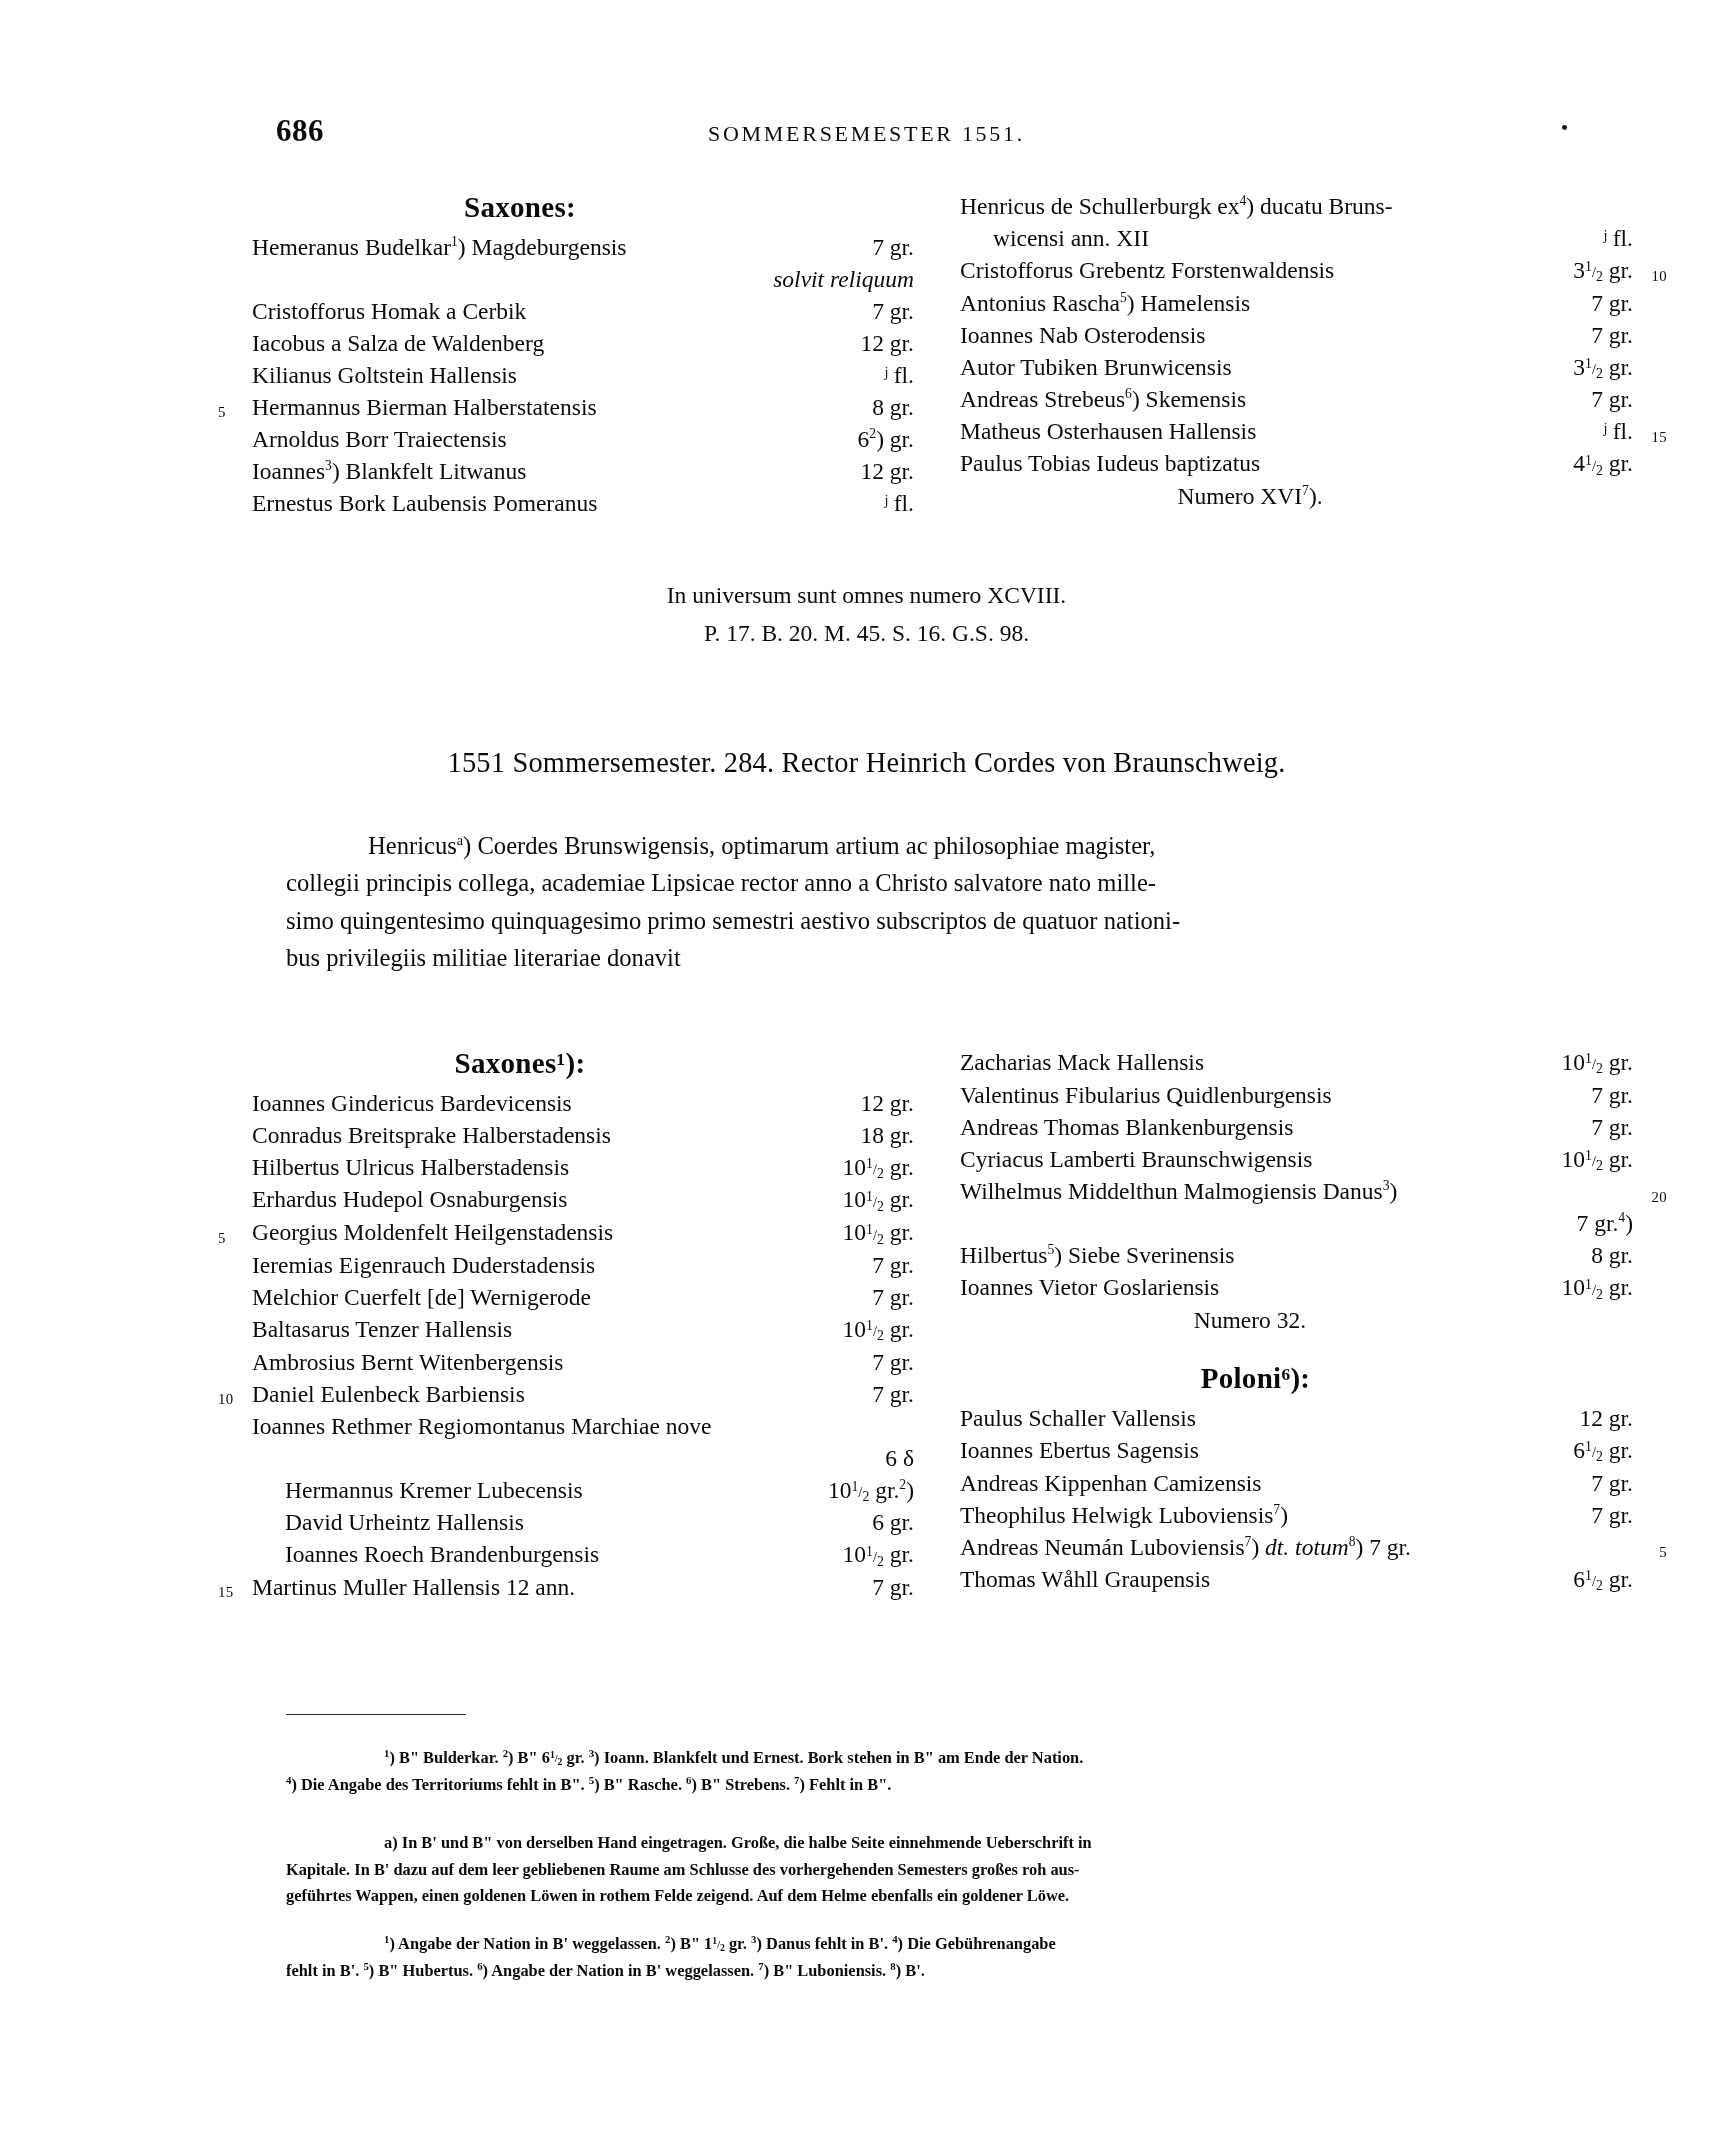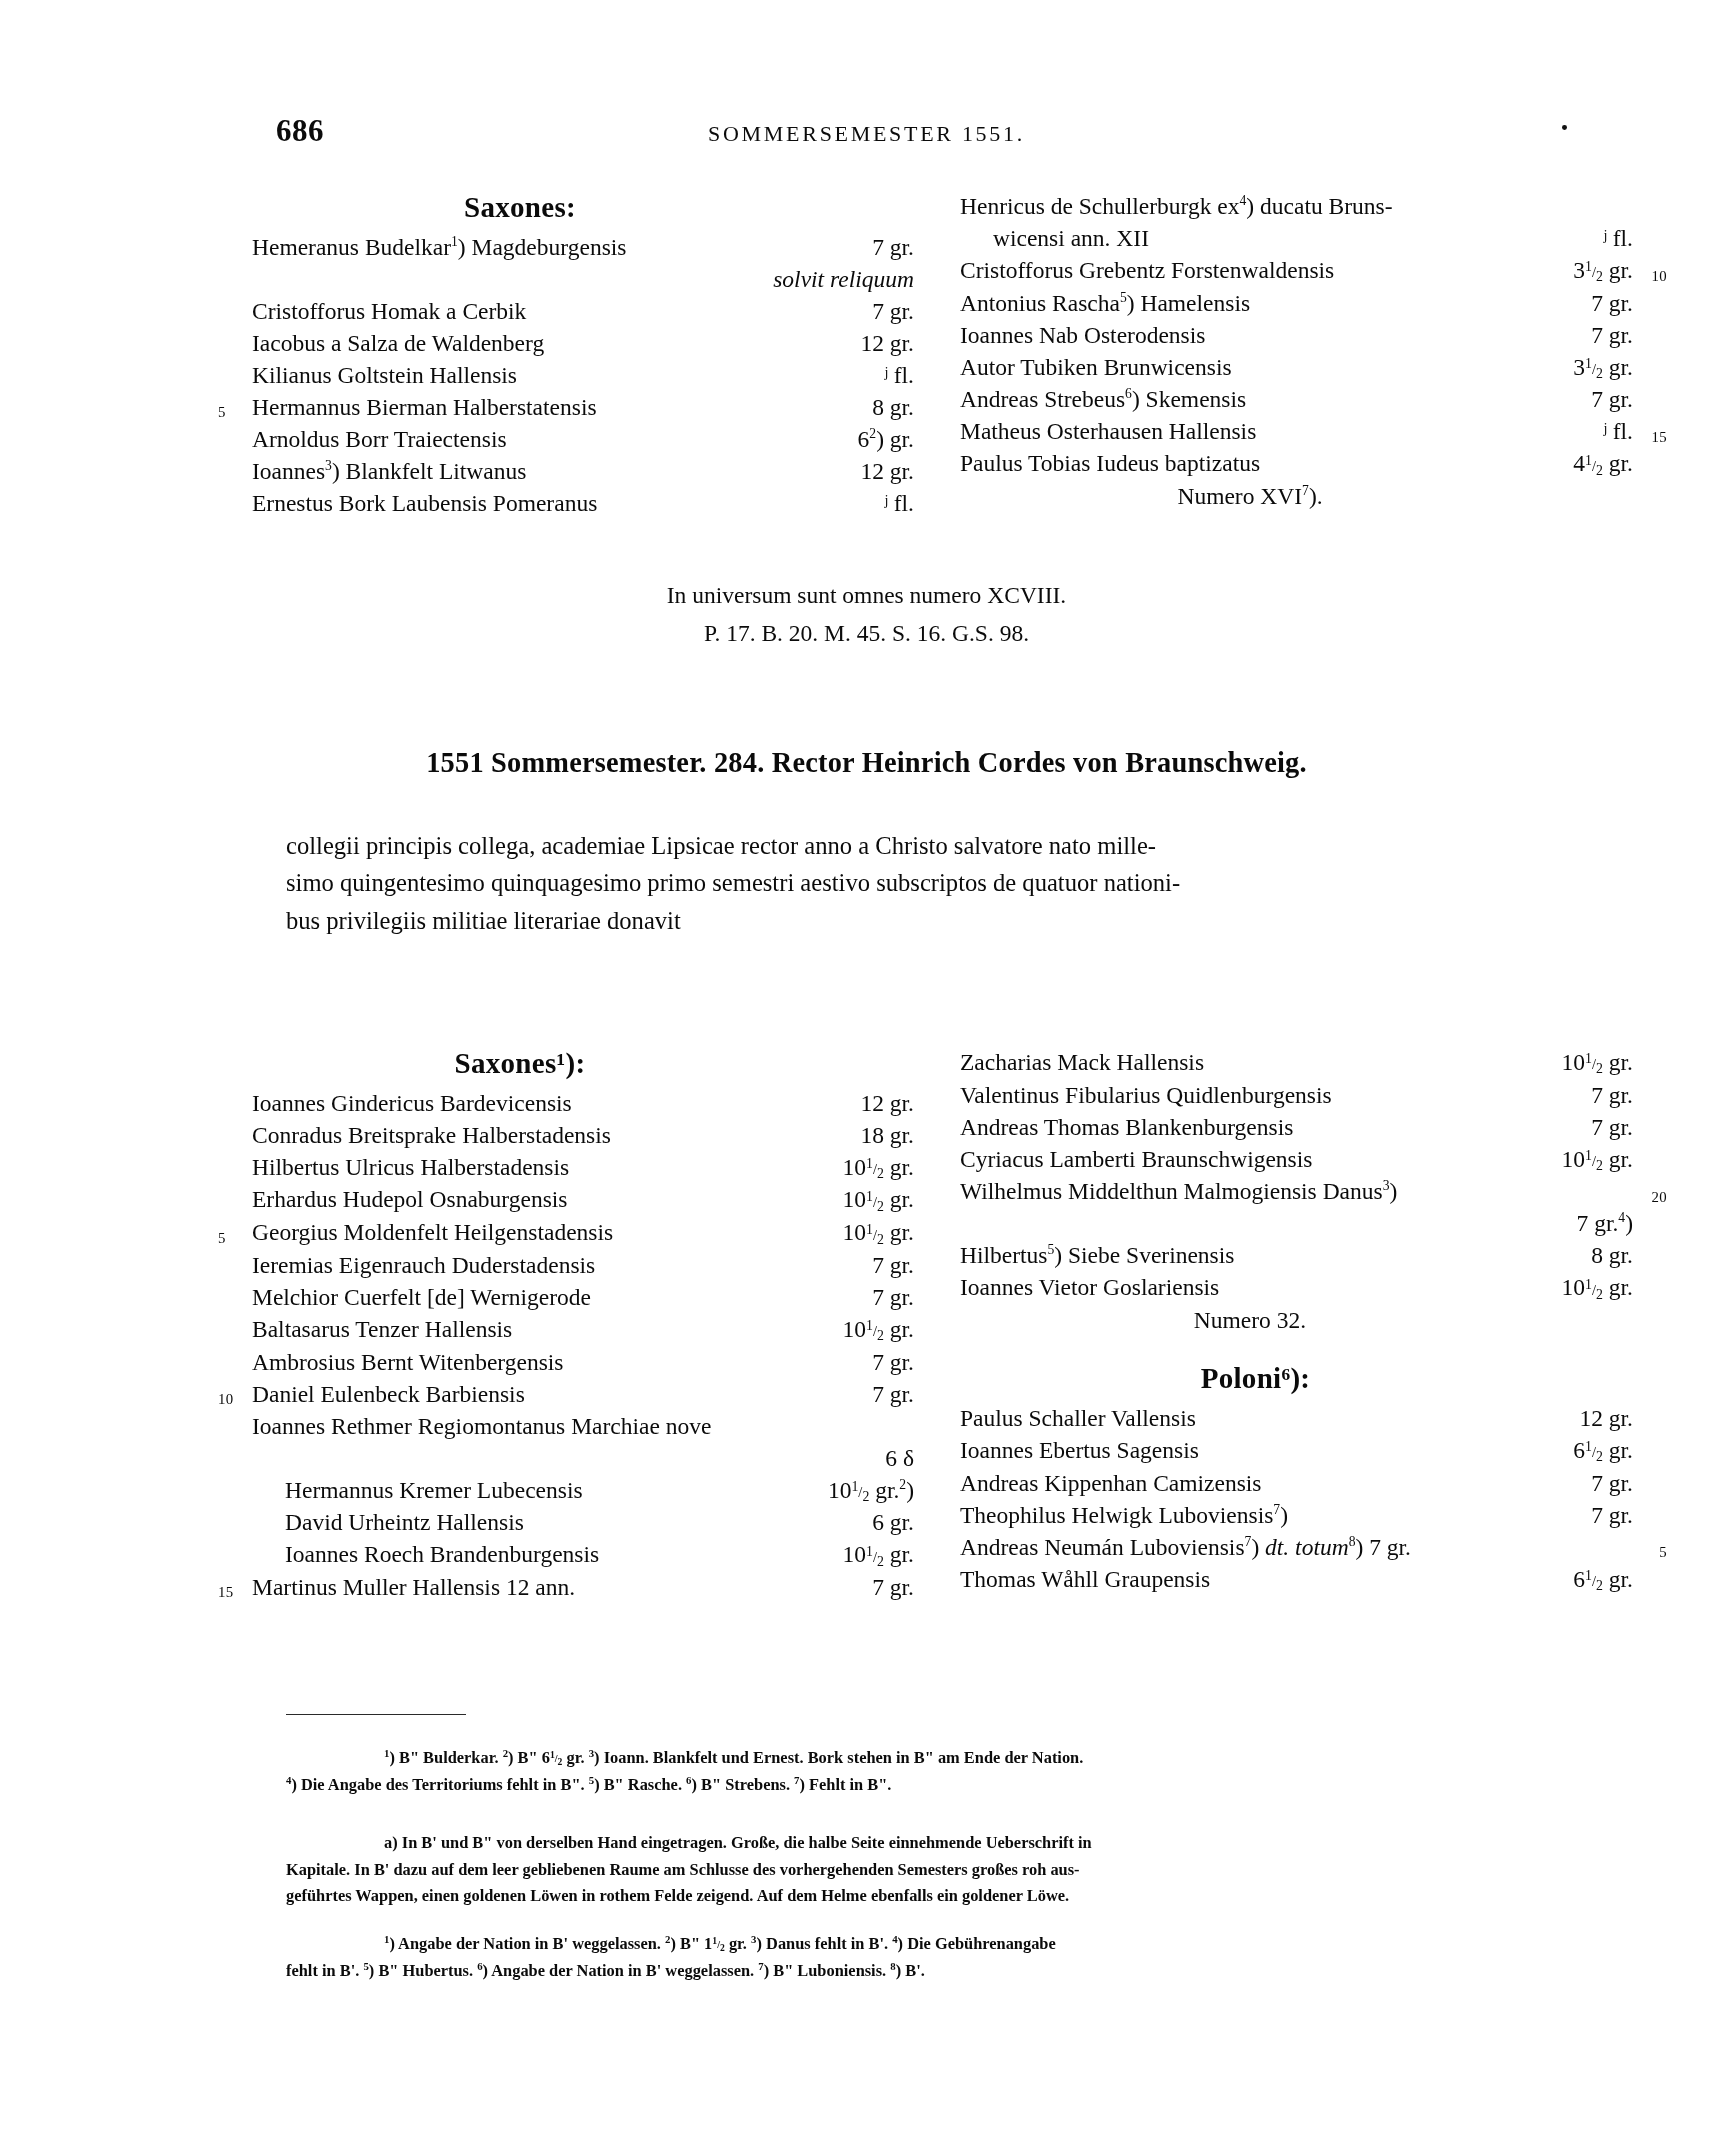--- a/index.html
+++ b/index.html
@@ -150,21 +150,21 @@
     line-height: 1.42;
   }
 
   
   .sect-title {
     position: absolute;
     left: 0;
     width: 1733px;
     text-align: center;
     font-size: 28.4px;
-    font-weight: bold;
+    font-weight: normal;
     letter-spacing: 0.2px;
   }
 
   
   .para {
     position: absolute;
     left: 286px;
     width: 1296px;
     font-size: 24.6px;
     line-height: 1.52;
@@ -307,20 +307,21 @@
     </div>
   </div>
 
   <div class="totals" style="top:579px;">In universum sunt omnes numero XCVIII.</div>
   <div class="totals" style="top:617px;">P. 17.  B. 20.  M. 45.  S. 16.  G.S. 98.</div>
 
   <div class="sect-title" style="top:747px;">1551 Sommersemester.  284. Rector Heinrich Cordes von Braunschweig.</div>
 
   <div class="para" style="top:827px;">
     <div id="para-lines">
+        <div class="first">Henricus<sup>a</sup>) Coerdes Brunswigensis, optimarum artium ac philosophiae magister,</div>
         <div>collegii principis collega, academiae Lipsicae rector anno a Christo salvatore nato mille-</div>
         <div>simo quingentesimo quinquagesimo primo semestri aestivo subscriptos de quatuor nationi-</div>
         <div>bus privilegiis militiae literariae donavit</div>
       </div>
   </div>
 
   <div class="band" style="top:1047px;">
 
     <div class="col col-left">
       <div class="group-head offset-l">Saxones¹):</div>

